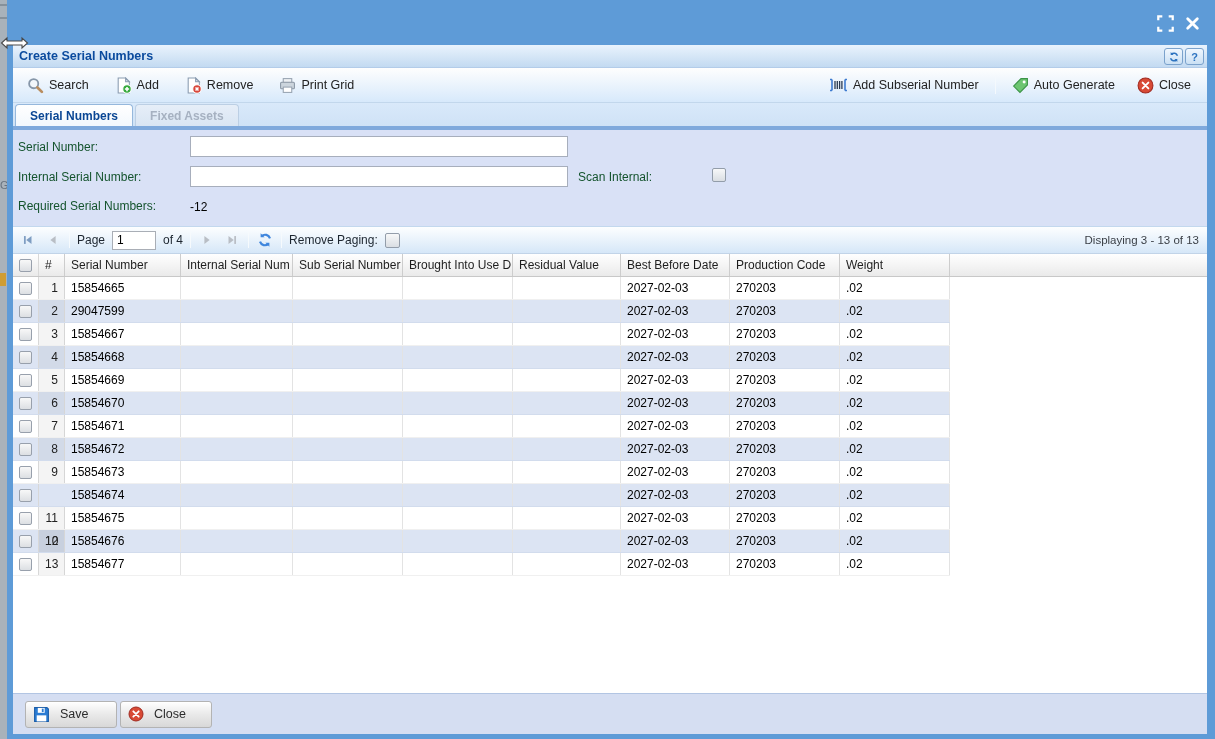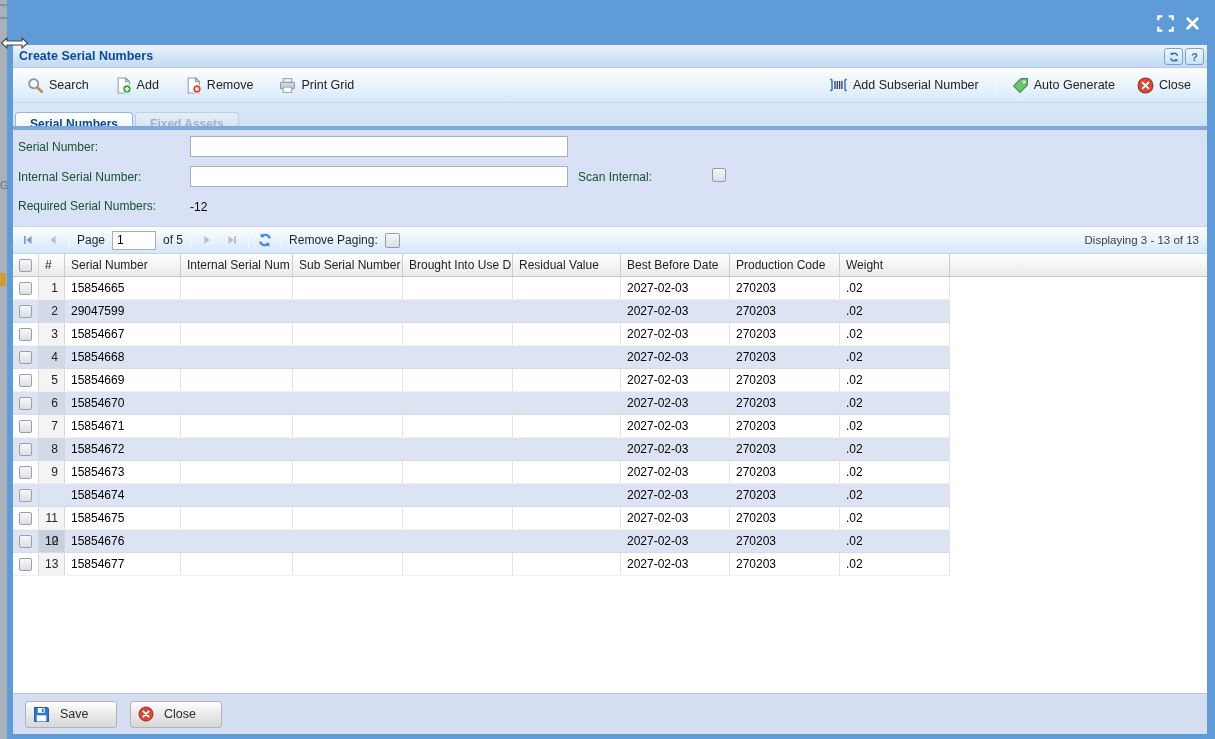--- a/index.html
+++ b/index.html
@@ -26,21 +26,21 @@
   .titlebar-tools { position:absolute; right:3px; top:3px; display:flex; gap:2px; }
   .tool-btn { width:19px; height:17px; border:1px solid #7ba2cc; border-radius:3px; background:linear-gradient(#f0f7fe,#cbe0f4); display:flex; align-items:center; justify-content:center; font-weight:bold; color:#2e74c0; font-size:11px; cursor:pointer; }
 
   .toolbar { height:35px; background:linear-gradient(#fefefe,#d7e9fb); border-bottom:1px solid #c2d7ec; display:flex; align-items:center; padding:0 10px 0 8px; }
   .tb-item { display:flex; align-items:center; gap:5px; padding:4px 6px; cursor:pointer; border-radius:3px; color:#222; font-size:12.5px; }
   .tb-left { display:flex; gap:14px; }
   .tb-right { margin-left:auto; display:flex; align-items:center; gap:10px; }
   .tb-sep { width:1px; height:17px; background:#b9cfe6; border-right:1px solid #f4f9fd; }
 
   .tabbar { height:23px; background:linear-gradient(#d9e9fa,#cfe2f6); display:flex; align-items:flex-end; padding-left:2px; }
-  .tab { height:14px; padding:4px 14px 0 14px; font-weight:bold; border-radius:4px 4px 0 0; margin-right:2px; cursor:pointer;text-align:center; }
+  .tab { height:22px; padding:4px 14px 0 14px; font-weight:bold; border-radius:4px 4px 0 0; margin-right:2px; cursor:pointer;text-align:center; }
   .tab.active { background:linear-gradient(#ffffff,#f3f8fd); border:1px solid #96b8dc; border-bottom:none; color:#0a4694; }
   .tab.inactive { background:linear-gradient(#e6eef8,#d9e5f3); border:1px solid #bccfe4; border-bottom:none; color:#a6b1c1; }
   .tabstrip-band { height:4px; background:#7fa9dc; }
 
   .formarea { height:96px; background:#d9e1f6; position:relative; }
   .formarea label { position:absolute; color:#14532d; }
   .txt-input { position:absolute; width:378px; height:21px; border:1px solid #a7aebc; background:#fff; padding:0 4px; font-size:12px; font-family:"Liberation Sans",sans-serif; }
   .chk { width:14px; height:14px; border:1px solid #939daa; background:linear-gradient(#f7f8f9,#dadee3); border-radius:2px; display:inline-block; cursor:pointer; }
 
   .pagingbar { height:28px; background:linear-gradient(#fdfeff,#d6e7f8); border-top:1px solid #c3d8ee; border-bottom:1px solid #c2d4e8; display:flex; align-items:center; padding:0 8px 0 6px; gap:7px; position:relative; }
@@ -53,21 +53,21 @@
   .grid-header { height:23px; background:linear-gradient(#ffffff,#eaeaea); border-bottom:1px solid #c8c8c8; display:flex; }
   .hcell { height:22px; border-right:1px solid #cdcdcd; background:linear-gradient(#ffffff,#eaeaea); padding:4px 0 0 6px; font-size:12px; color:#1e1e1e; overflow:hidden; white-space:nowrap; cursor:pointer; }
   .grid-body { flex:1; background:#fff; overflow:hidden; }
   .grow { display:flex; width:937px; height:23px; background:#fff; border-bottom:1px solid #f0f0f0; cursor:pointer; }
   .grow.alt { background:#dce4f3; border-bottom:1px solid #d2dced; }
   .gcell { height:100%; border-right:1px solid #e3e3e3; padding:4px 5px 0 6px; overflow:hidden; white-space:nowrap; font-size:12px; color:#000; }
   .cbcell { display:flex; align-items:center; justify-content:center; padding:0; border-right:1px solid #d8d8d8; }
   .numcell { background:rgba(0,0,0,0.045); text-align:right; padding-right:6px; border-right:1px solid #d6d6d6; color:#222; }
   .cb-sm { width:13px; height:13px; border:1px solid #98a0ac; background:linear-gradient(#f8f8f8,#dcdfe3); border-radius:2px; display:inline-block; cursor:pointer; }
 
-  .footer { height:41px; background:#d5def2; border-top:1px solid #b2c5e3; display:flex; align-items:center; padding-left:12px; gap:13px; }
+  .footer { height:41px; background:#d5def2; border-top:1px solid #b2c5e3; display:flex; align-items:center; padding-left:12px; gap:3px; }
   .ftr-btn { width:92px; height:27px; border:1px solid #b3b3b3; border-radius:3px; background:linear-gradient(#ffffff,#e9e9e9 50%,#d8d8d8); display:flex; align-items:center; padding-left:7px; gap:10px; cursor:pointer; box-shadow:0 1px 0 rgba(255,255,255,.7) inset; }
   .ftr-btn .lbl { font-size:12.5px; color:#2c2c2c; }
 
   svg { display:block; }
 </style>
 </head>
 <body>
 
 <div class="left-strip">
   <div class="hline" style="top:4px"></div>
@@ -220,21 +220,21 @@
           </svg>
     </div>
     <div class="pg-btn">
       <svg width="14" height="14" viewBox="0 0 16 16">
             <path d="M11 3.5v9L5 8z" fill="#b9bec5"></path>
           </svg>
     </div>
     <div class="pg-sep"></div>
     <span>Page</span>
     <input class="pg-input" value="1" style="">
-    <span>of 5</span>
+    <span>of 4</span>
     <div class="pg-sep"></div>
     <div class="pg-btn">
       <svg width="14" height="14" viewBox="0 0 16 16">
             <path d="M5 3.5v9l6-4.5z" fill="#b9bec5"></path>
           </svg>
     </div>
     <div class="pg-btn">
       <svg width="14" height="14" viewBox="0 0 16 16">
             <path d="M4 3.5v9L10 8z" fill="#b9bec5"></path>
             <rect x="10.6" y="3.5" width="2" height="9" fill="#b9bec5"></rect>

